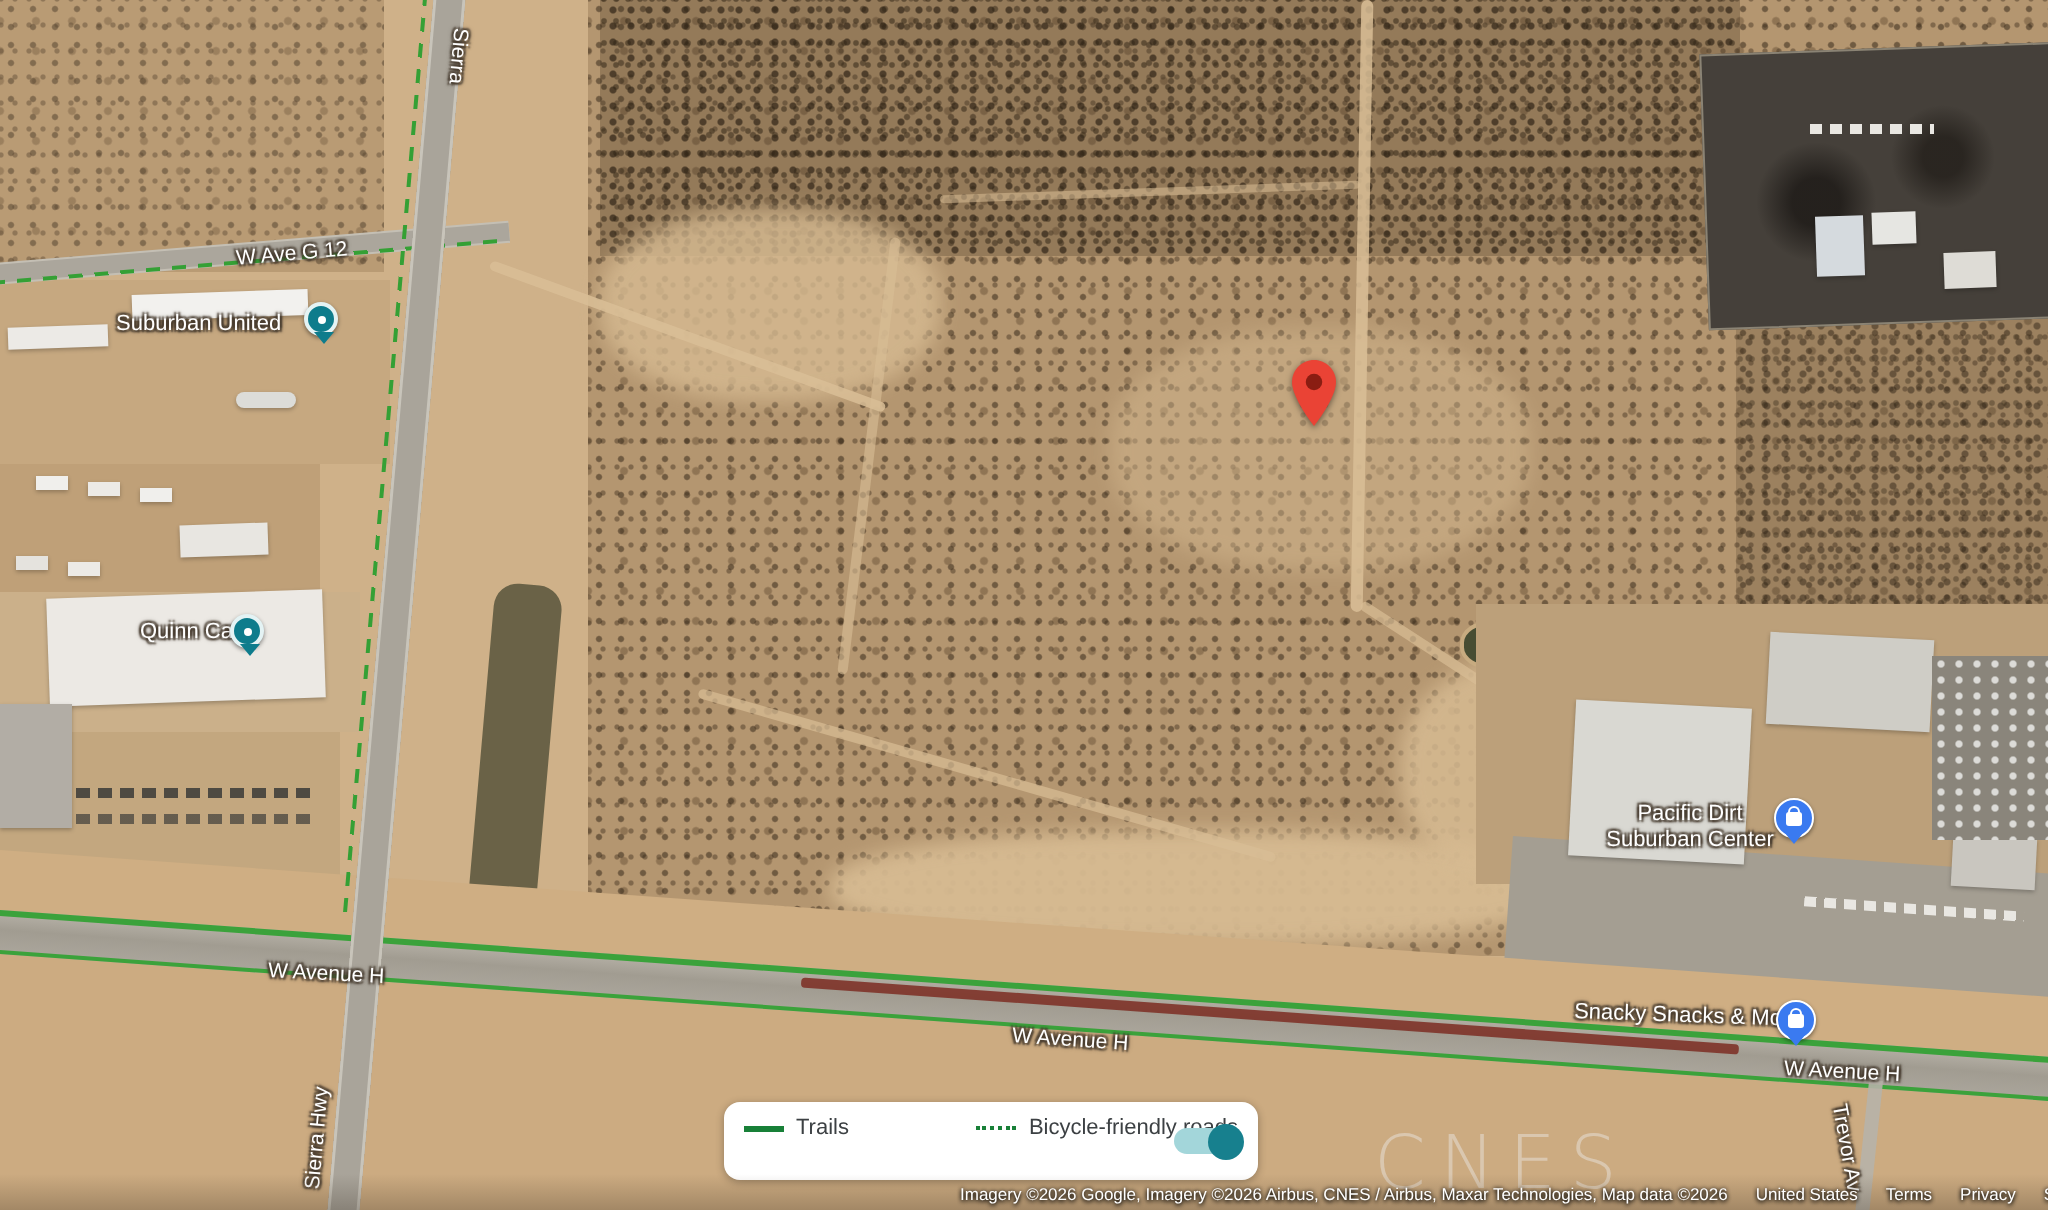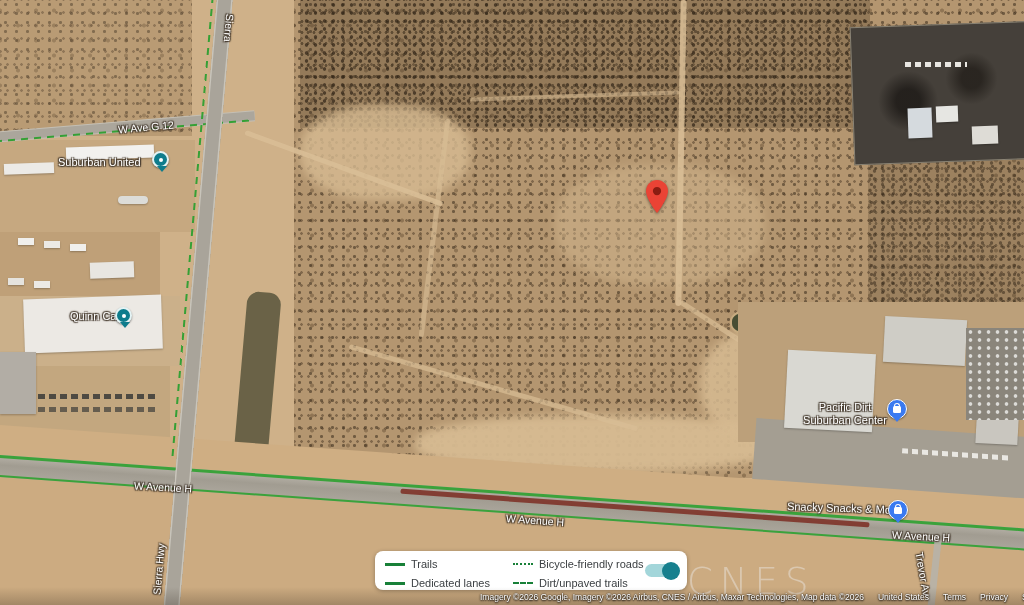--- a/index.html
+++ b/index.html
@@ -47,21 +47,21 @@
     border-top:6px solid #0e7c8c;}
   .blue-marker{width:20px;height:20px;border-radius:50%;background:#3a7af0;
     border:1.5px solid #fff;box-shadow:0 1px 2px rgba(0,0,0,.45);}
   .blue-marker::before{content:'';position:absolute;left:4px;top:16px;border:5px solid transparent;
     border-top:6px solid #3a7af0;}
   .bag{left:5px;top:6px;width:8px;height:7px;background:#fff;border-radius:1.5px;}
   .bag::before{content:'';position:absolute;left:1px;top:-3.5px;width:4px;height:4px;
     border:1.5px solid #fff;border-bottom:none;border-radius:3px 3px 0 0;}
 
   
-  #legend{left:375px;top:551px;width:312px;height:39px;background:#fff;border-radius:8px;
+  #legend{left:362px;top:551px;width:267px;height:39px;background:#fff;border-radius:8px;
     box-shadow:0 1px 4px rgba(0,0,0,.3);padding:6px 10px;}
   #legend .row{position:static;display:flex;align-items:center;height:14px;}
   #legend .cell{position:static;display:flex;align-items:center;}
   #legend .sw{position:static;width:20px;margin-right:6px;}
   .sw.solid{border-top:3px solid #188038;}
   .sw.dotted{border-top:2.6px dotted #188038;}
   .sw.dashed{border-top:2.6px dashed #188038;}
   #legend .lg-label{position:static;font-size:11px;color:#3c4043;white-space:nowrap;}
   .c1{width:128px;}
   #toggle{right:9px;top:13px;width:33px;height:13px;border-radius:7px;background:#a3d6da;}
@@ -199,30 +199,20 @@
     <div class="row" style="margin-bottom:5px;">
       <div class="cell c1">
         <span class="sw solid"></span>
         <span class="lg-label">Trails</span>
       </div>
       <div class="cell">
         <span class="sw dotted"></span>
         <span class="lg-label">Bicycle-friendly roads</span>
       </div>
     </div>
-    <div class="row">
-      <div class="cell c1">
-        <span class="sw solid"></span>
-        <span class="lg-label">Dedicated lanes</span>
-      </div>
-      <div class="cell">
-        <span class="sw dashed"></span>
-        <span class="lg-label">Dirt/unpaved trails</span>
-      </div>
-    </div>
     <div id="toggle">
       <div class="knob"></div>
     </div>
   </div>
 
   <div id="watermark">CNES</div>
   <div id="attr-strip"></div>
   <div id="attr">
     <span>Imagery ©2026 Google, Imagery ©2026 Airbus, CNES / Airbus, Maxar Technologies, Map data ©2026</span>
     <span class="links">

